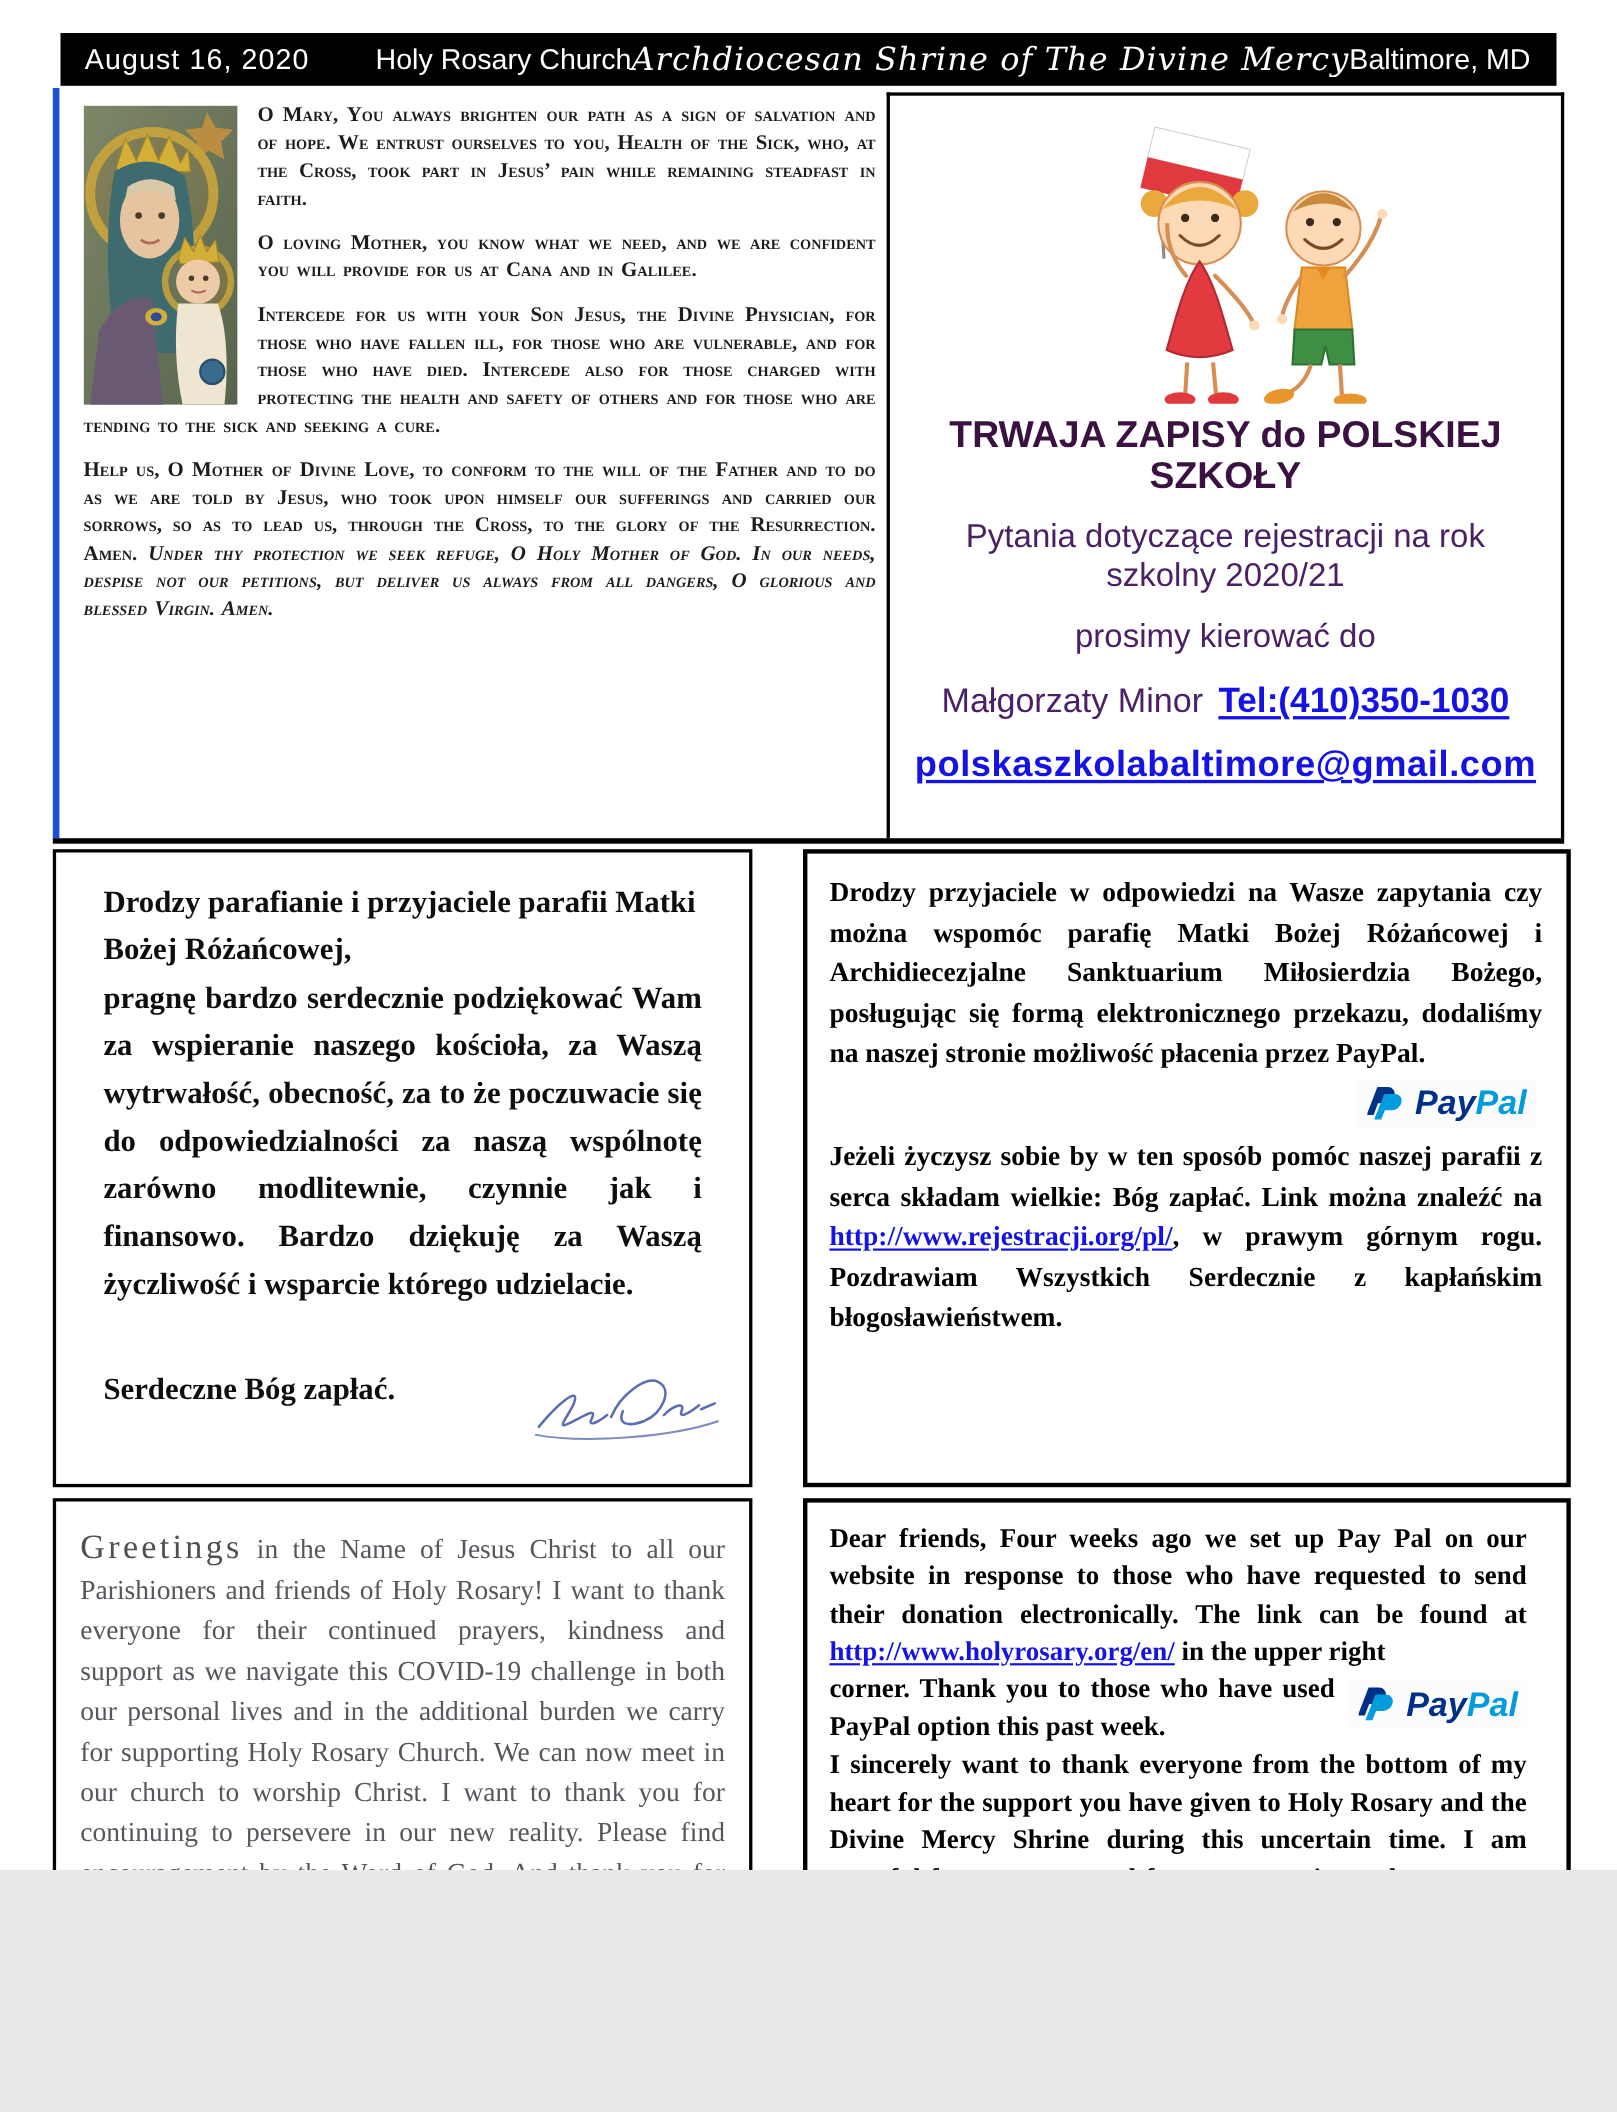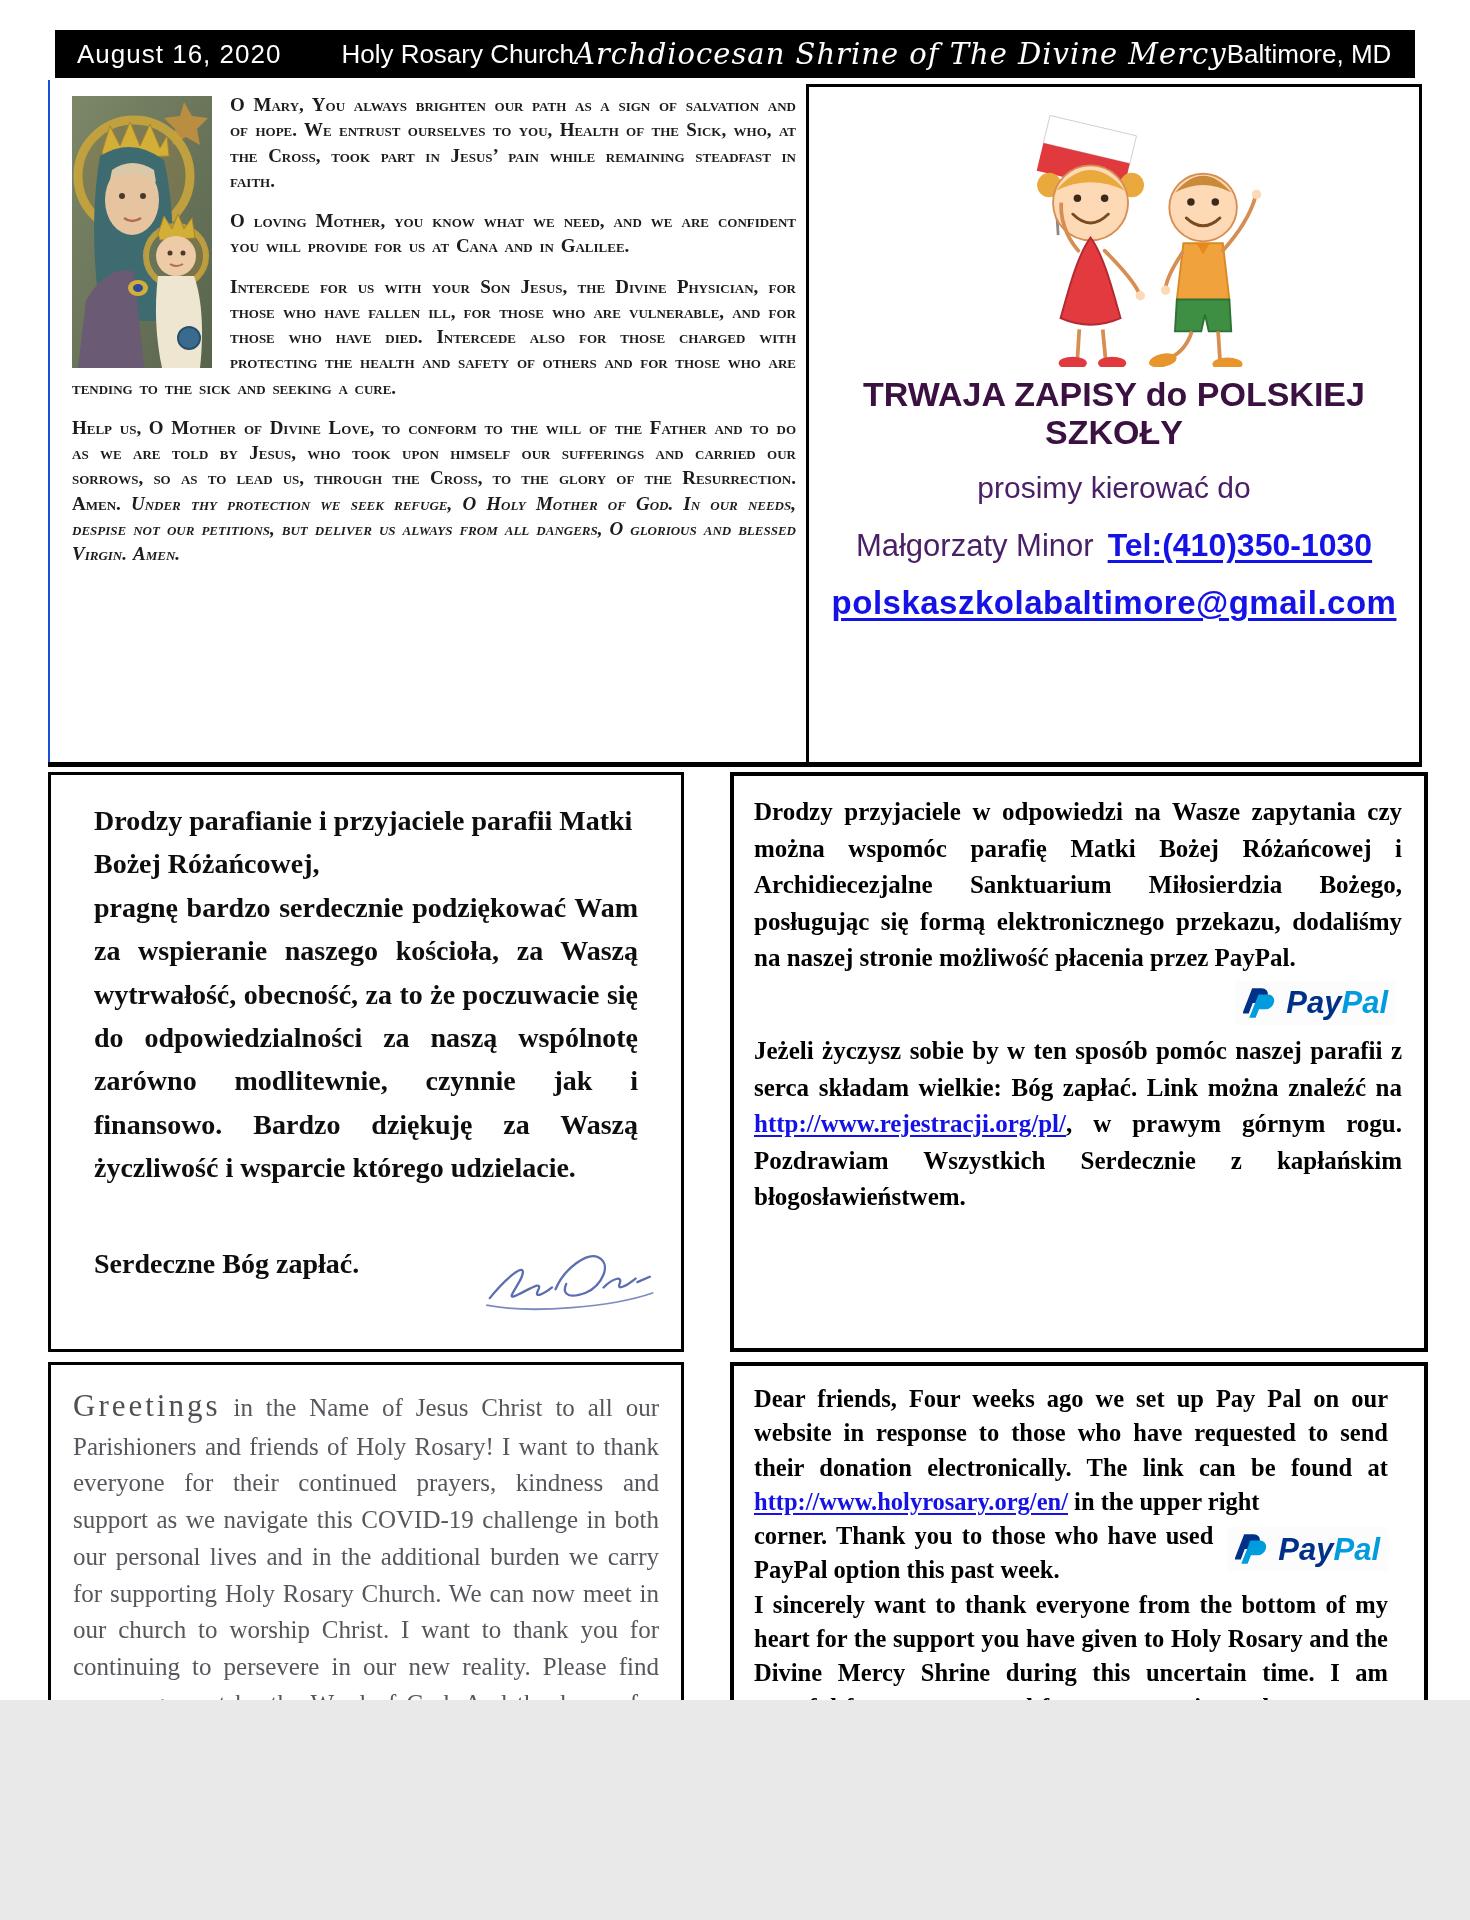--- a/index.html
+++ b/index.html
@@ -11,21 +11,21 @@
           color:#fff;display:flex;align-items:center;font-family:"Liberation Sans",sans-serif;}
   .h-date{margin-left:22px;font-size:26px;letter-spacing:1px;white-space:nowrap;}
   .h-church{margin-left:60px;font-size:26px;white-space:nowrap;}
   .h-shrine{flex:1;text-align:center;font-family:"DejaVu Serif",serif;font-style:italic;
             font-size:29px;letter-spacing:1px;white-space:nowrap;}
   .h-city{margin-right:37px;font-size:26px;white-space:nowrap;}
 
   
   .top-row{position:absolute;left:48px;top:80px;width:1374px;height:682px;
            border-bottom:5px solid #000;display:flex;}
-  .prayer-cell{width:758px;box-sizing:border-box;border-left:2px solid #1d4ed8;
+  .prayer-cell{width:758px;box-sizing:border-box;border-left:6px solid #1d4ed8;
                padding:12px 10px 0 22px;font-variant:small-caps;font-weight:600;
                font-size:19px;line-height:1.33;color:#1c1c1c;text-align:justify;word-spacing:2px;}
   .madonna-wrap{float:left;width:140px;height:272px;margin:4px 18px 6px 0;}
   .pr{margin:0 0 15px 0;}
   .pr .it{font-style:italic;}
 
   .school-box{flex:1;margin-top:4px;border:3px solid #000;border-bottom:none;box-sizing:border-box;
               text-align:center;font-family:"Liberation Sans",sans-serif;overflow:hidden;}
   .kids{margin-top:8px;}
   .school-title{font-size:34px;font-weight:700;color:#3a1140;line-height:1.12;margin:4px 30px 0;}
@@ -164,20 +164,21 @@
         <path d="M306 166 C324 146 336 126 341 108" stroke="#d78e52" stroke-width="4" fill="none" stroke-linecap="round"></path>
         <circle cx="342" cy="106" r="5" fill="#fdd9b5"></circle>
         <path d="M263 168 C251 186 246 198 245 206" stroke="#d78e52" stroke-width="4" fill="none" stroke-linecap="round"></path>
         <circle cx="245" cy="208" r="5" fill="#fdd9b5"></circle>
         <line x1="301" y1="252" x2="303" y2="283" stroke="#d78e52" stroke-width="4"></line>
         <path d="M273 252 C268 268 259 276 250 280" stroke="#d78e52" stroke-width="4" fill="none"></path>
         <ellipse cx="311" cy="287" rx="16" ry="7" fill="#e8952e"></ellipse>
         <ellipse cx="242" cy="283" rx="15" ry="7" fill="#e8952e" transform="rotate(-12 242 283)"></ellipse>
       </svg>
       <div class="school-title">TRWAJA ZAPISY do POLSKIEJ SZKOŁY</div>
+      <div class="school-line1">Pytania dotyczące rejestracji na rok szkolny 2020/21</div>
       <div class="school-line2">prosimy kierować do</div>
       <div class="school-contact">
         <span>Małgorzaty Minor</span><span class="link-strong">Tel:(410)350-1030</span>
       </div>
       <div class="school-email link-strong">polskaszkolabaltimore@gmail.com</div>
     </div>
   </div>
 
   <div class="box" id="box-letter">
     <div>Drodzy parafianie i przyjaciele parafii Matki Bożej Różańcowej,</div>

